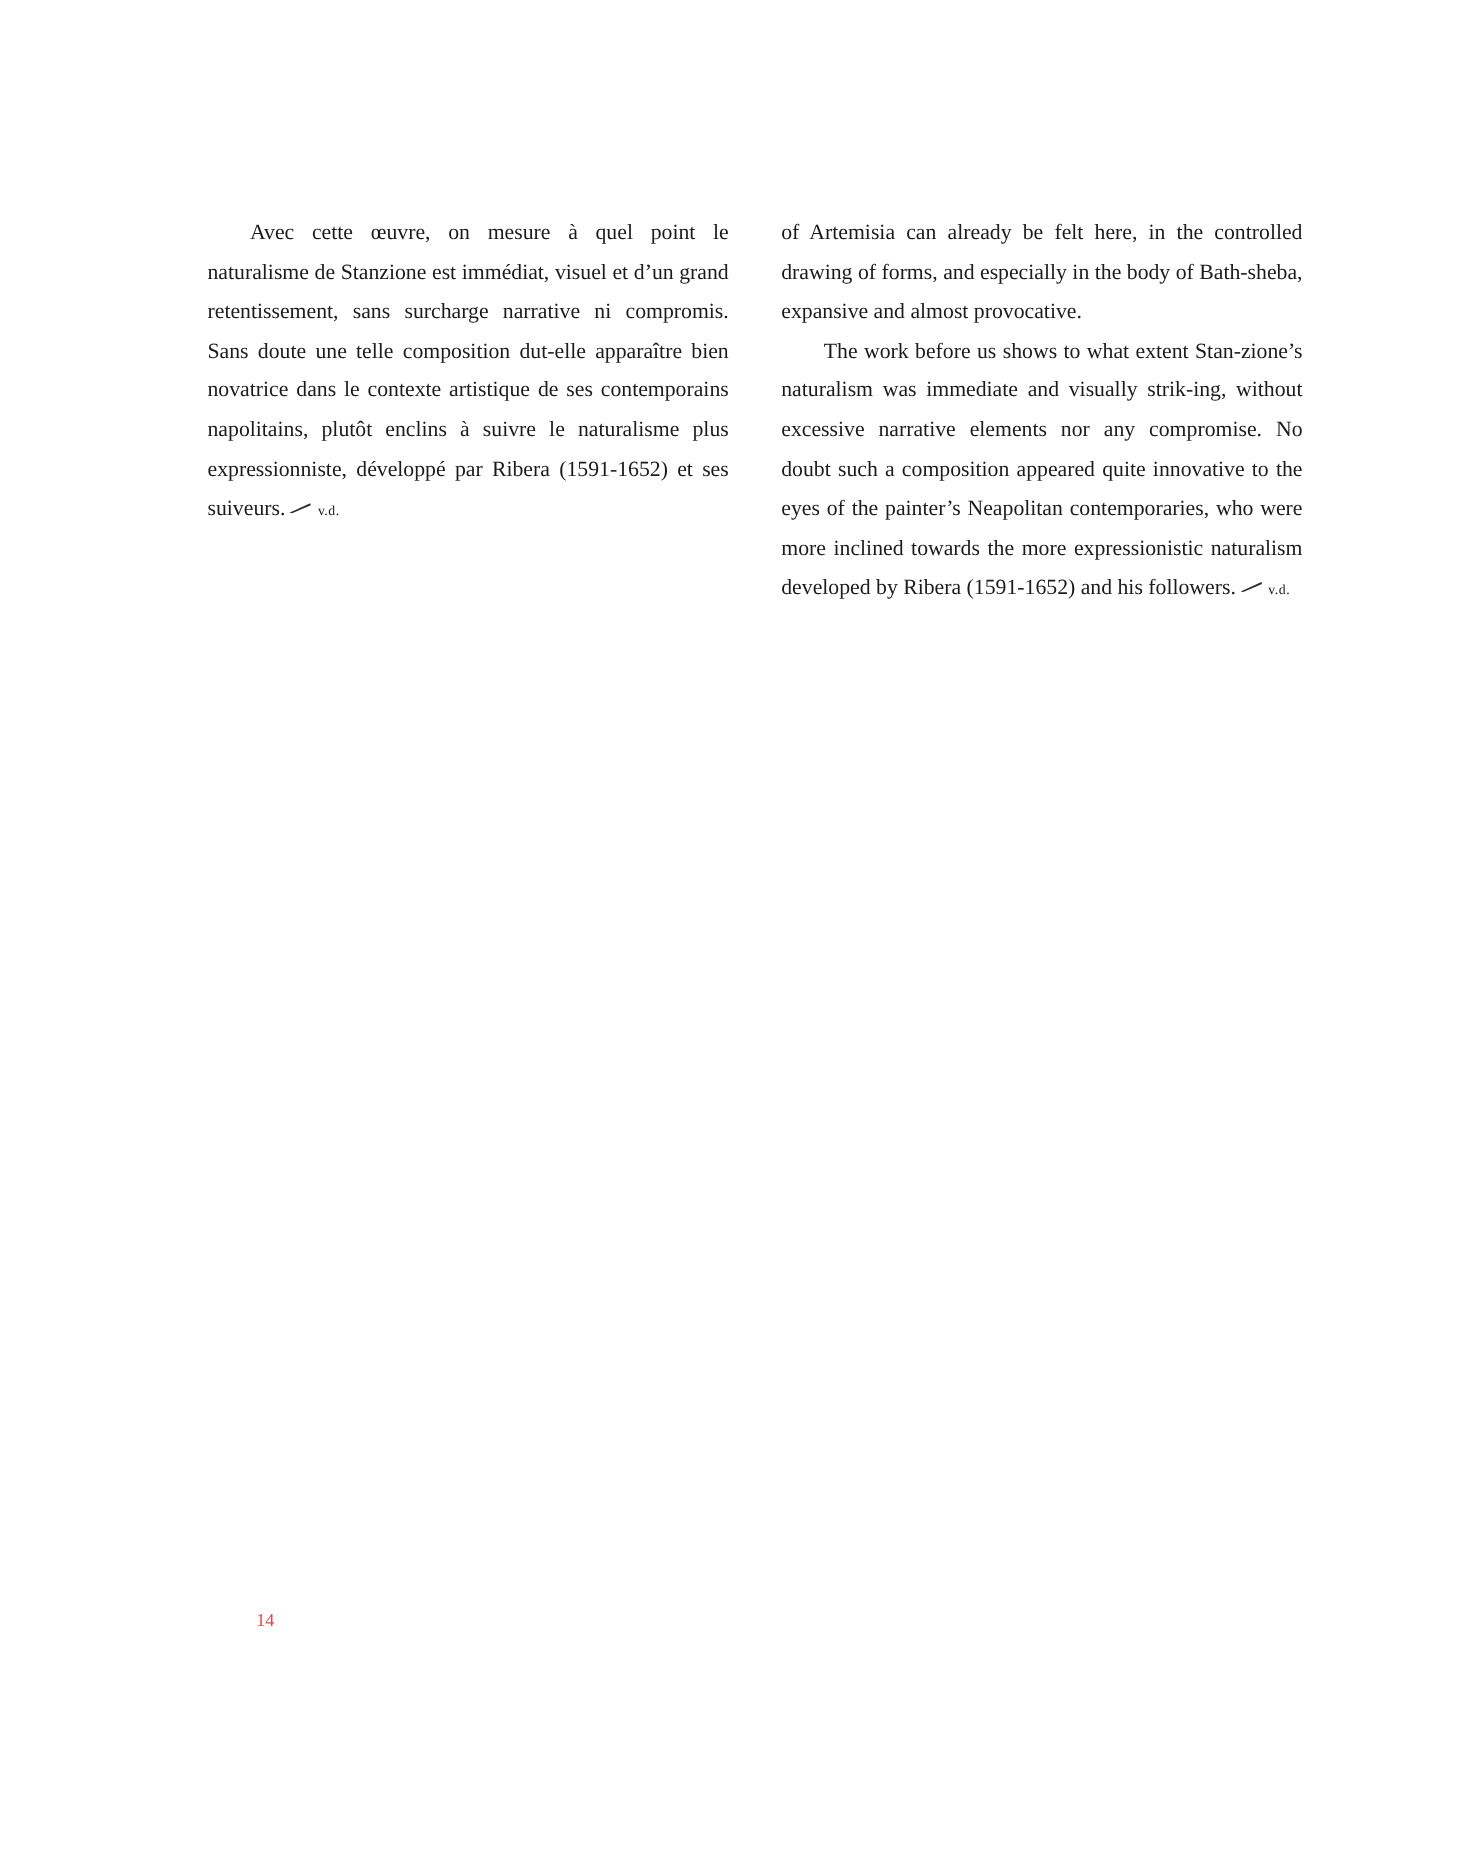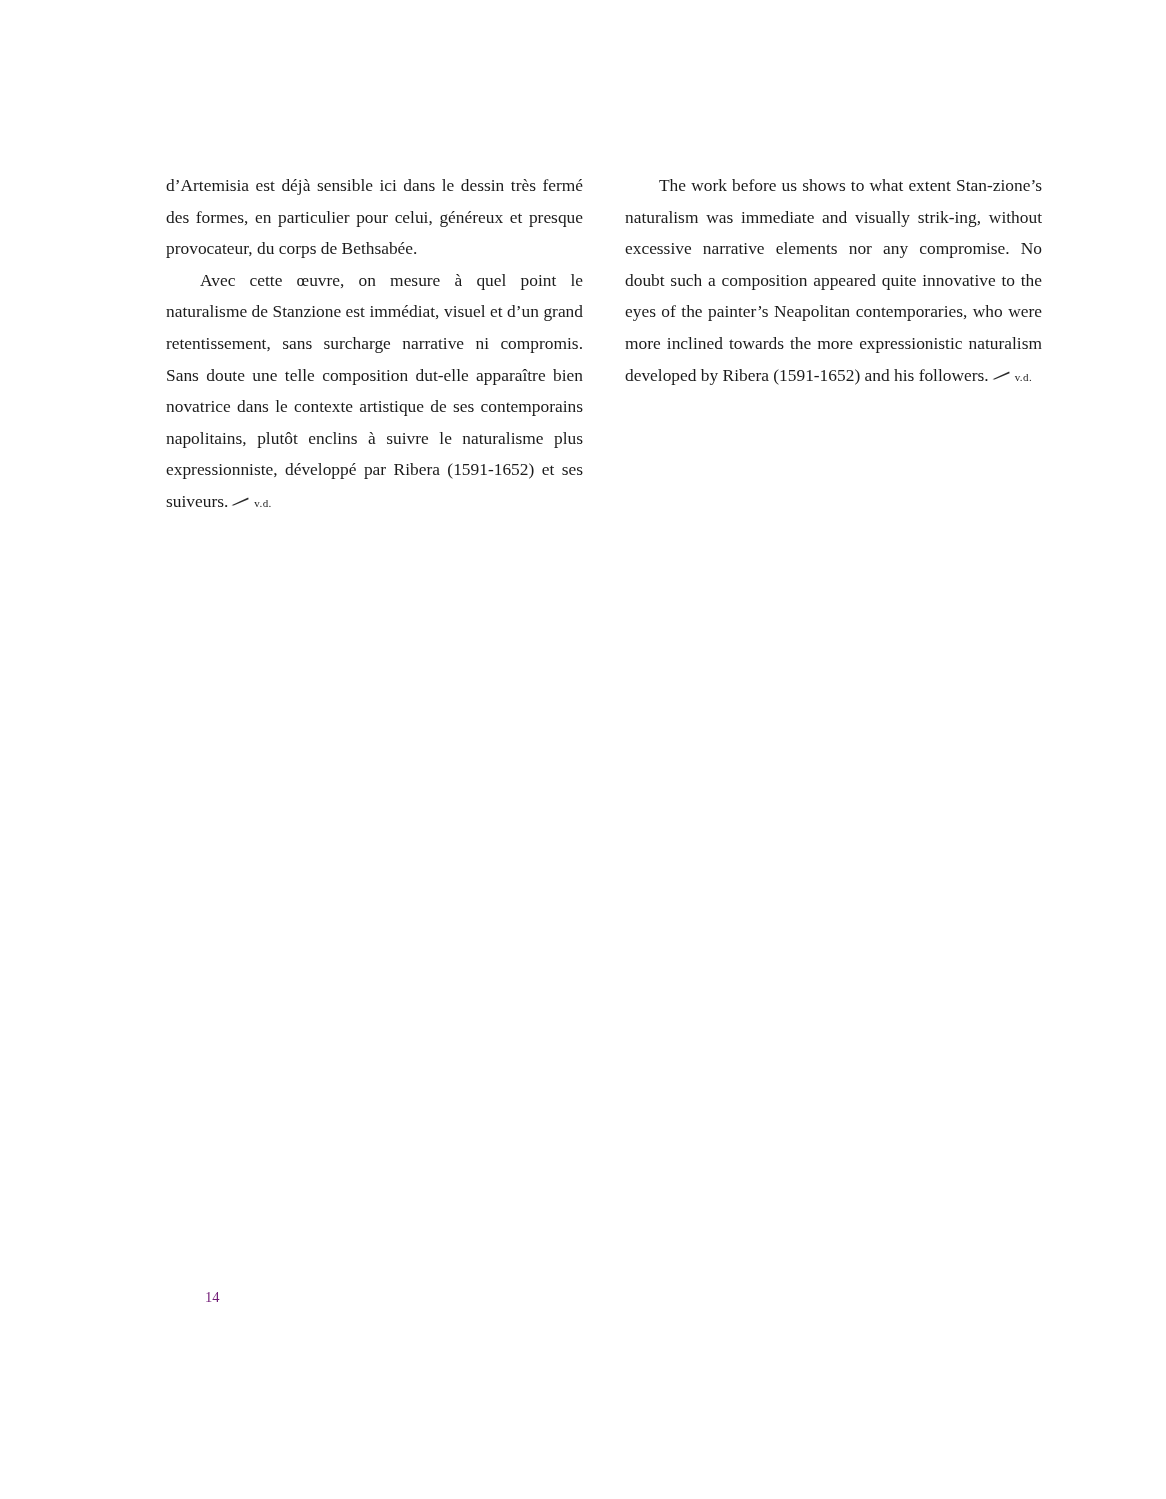--- a/index.html
+++ b/index.html
@@ -50,39 +50,39 @@
   .endmark svg { display: block; }
   .initials {
     font-size: 11px;
     letter-spacing: 0.4px;
   }
   .folio {
     position: absolute;
     left: 205px;
     top: 1289px;
     font-size: 14.5px;
-    color: #701a75;
+    color: #ef4444;
     font-family: "Liberation Serif", serif;
   }
 </style>
 </head>
 <body>
 
 <div class="page">
 
   <div class="columns">
 
     <div class="column">
-      <p>d’Artemisia est déjà sensible ici dans le dessin très fermé des formes, en particulier pour celui, généreux et presque provocateur, du corps de Bethsabée.</p>
       <p class="indented"><span>Avec cette œuvre, on mesure à quel point le naturalisme de Stanzione est immédiat, visuel et d’un grand retentissement, sans surcharge narrative ni compromis. Sans doute une telle composition dut-elle apparaître bien novatrice dans le contexte artistique de ses contemporains napolitains, plutôt enclins à suivre le naturalisme plus expressionniste, développé par Ribera (1591-1652) et ses suiveurs.</span><span class="endmark"><svg width="18" height="9" viewBox="0 0 18 9">
               <path d="M0.5 8.2 L17.2 0.6 L17.6 2.2 L2.6 8.6 Z" fill="#2b2b2b"></path>
             </svg></span><span class="initials">v.d.</span></p>
     </div>
 
     <div class="column">
+      <p>of Artemisia can already be felt here, in the controlled drawing of forms, and especially in the body of Bath-sheba, expansive and almost provocative.</p>
       <p class="indented"><span>The work before us shows to what extent Stan-zione’s naturalism was immediate and visually strik-ing, without excessive narrative elements nor any compromise. No doubt such a composition appeared quite innovative to the eyes of the painter’s Neapolitan contemporaries, who were more inclined towards the more expressionistic naturalism developed by Ribera (1591-1652) and his followers.</span><span class="endmark"><svg width="18" height="9" viewBox="0 0 18 9">
               <path d="M0.5 8.2 L17.2 0.6 L17.6 2.2 L2.6 8.6 Z" fill="#2b2b2b"></path>
             </svg></span><span class="initials">v.d.</span></p>
     </div>
 
   </div>
 
   <div class="folio">14</div>
 
 </div>

